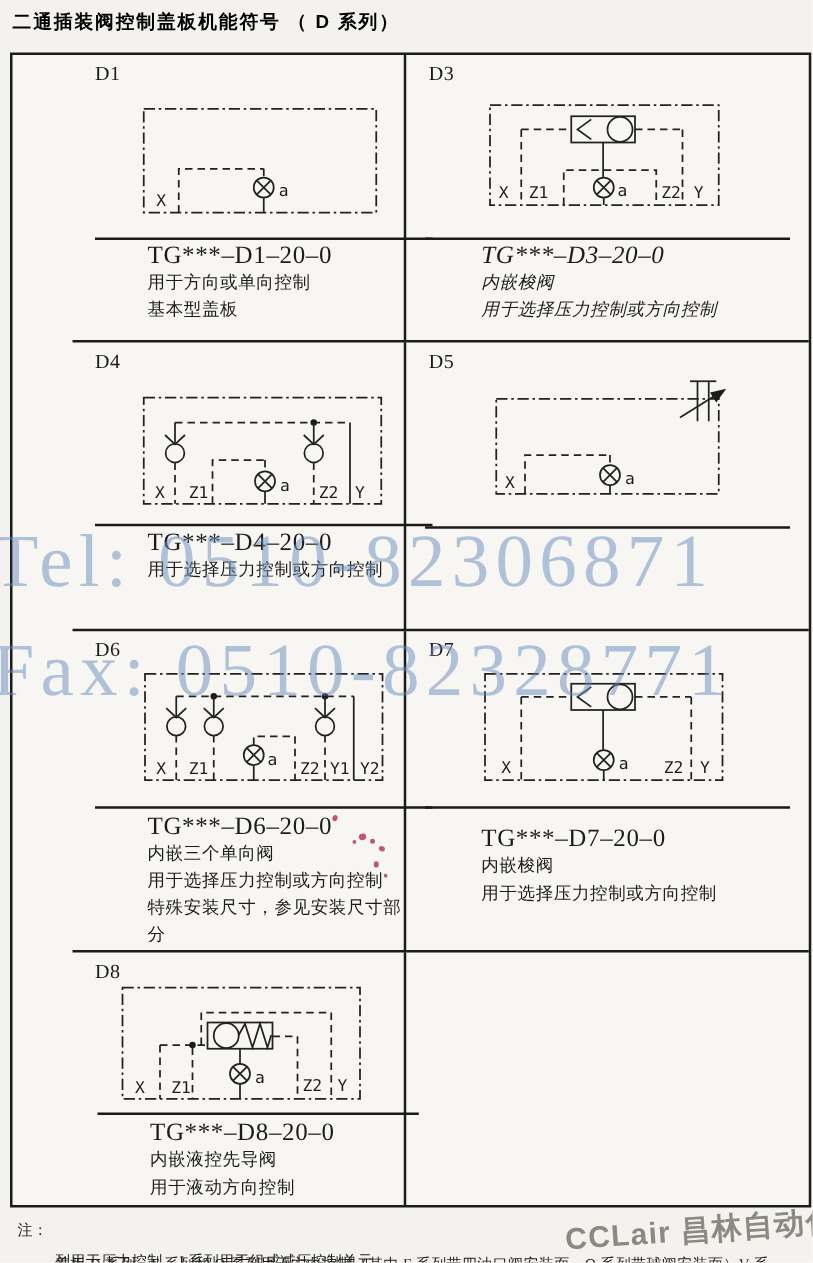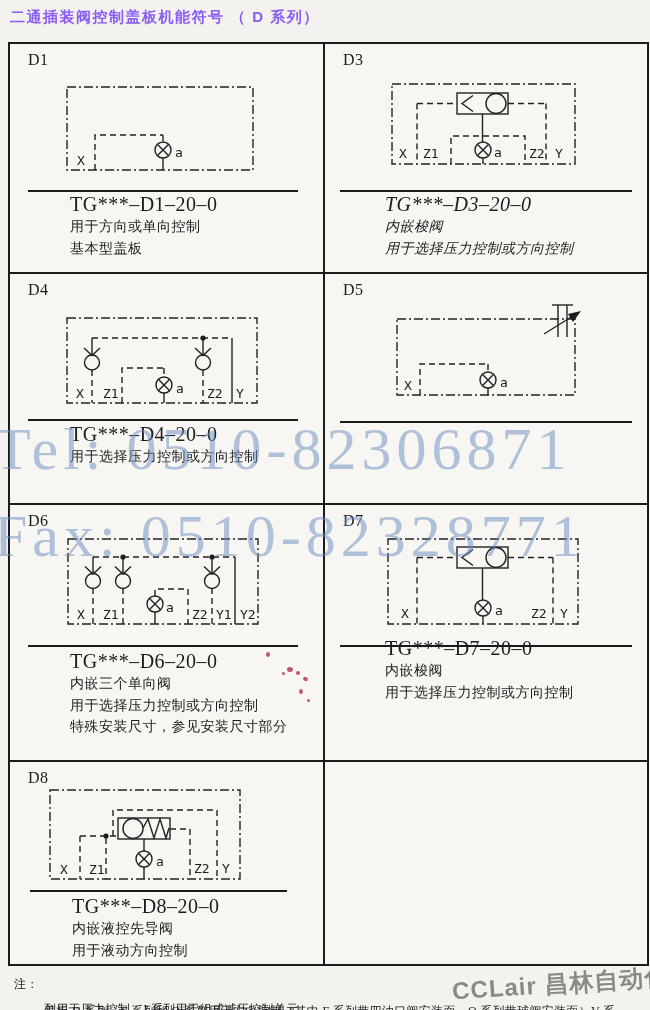--- a/index.html
+++ b/index.html
@@ -1,27 +1,27 @@
 <!DOCTYPE html>
 <html><head>
 <meta charset="utf-8">
 <style>
   html,body{margin:0;padding:0;}
   body{width:650px;height:1010px;overflow:hidden;
        font-family:"Liberation Serif","DejaVu Serif",serif;color:#1c1c1c;}
   #page{position:relative;width:650px;height:1010px;background:#f3f2ee;overflow:hidden;}
 
   .doc-title{position:absolute;left:10px;top:8px;font-size:15px;font-weight:700;
-             letter-spacing:1.5px;font-family:"Liberation Sans","DejaVu Sans",sans-serif;color:#8b5cf6;}
+             letter-spacing:1.5px;font-family:"Liberation Sans","DejaVu Sans",sans-serif;color:#000000;}
 
   .grid{position:absolute;left:8px;top:42px;width:637px;height:920px;
         border:2px solid #1b1b1b;display:grid;background:#f7f6f2;
         grid-template-columns:315px 322px;grid-template-rows:230px 231px 257px 202px;}
   .cell{position:relative;box-sizing:border-box;}
-  .cl{border-right:2px solid #1b1b1b;}
+  .cl{border-right:2px solid #1b1b1b;margin-left:48px;}
   .rb{border-bottom:2px solid #1b1b1b;}
 
   .cell-id{position:absolute;left:18px;top:7px;font-size:16px;letter-spacing:.5px;}
   .diagram{position:absolute;}
   svg{overflow:visible;}
   .dd{fill:none;stroke:#222;stroke-width:1.4;stroke-dasharray:9 3 2 3;}
   .ds{fill:none;stroke:#222;stroke-width:1.4;stroke-dasharray:6 4;}
   .sl{fill:none;stroke:#222;stroke-width:1.4;}
   .msk{fill:#f7f6f2;stroke:#222;stroke-width:1.4;}
   .dot{fill:#1c1c1c;stroke:none;}
@@ -247,21 +247,21 @@
           <line class="sl" x1="92.3" y1="65.3" x2="103.7" y2="76.7"></line>
           <line class="sl" x1="103.7" y1="65.3" x2="92.3" y2="76.7"></line>
         </g>
         <line class="sl" x1="98" y1="79" x2="98" y2="87"></line>
         <text class="pt" x="16" y="81">X</text>
         <text class="pt" x="110" y="78">a</text>
         <text class="pt" x="146" y="81">Z2</text>
         <text class="pt" x="175" y="81">Y</text>
       </svg>
       <div class="sep" style="left:15px;top:140px;width:292px;"></div>
-      <div class="cell-text" style="left:60px;top:133px;">
+      <div class="cell-text" style="left:60px;top:156px;">
         <div class="code">TG***–D7–20–0</div>
         <div class="desc">内嵌梭阀</div>
         <div class="desc">用于选择压力控制或方向控制</div>
       </div>
     </div>
 
     <div class="cell cl">
       <div class="cell-id">D8</div>
       <svg class="diagram" style="left:32px;top:24px;" width="220" height="100" viewBox="0 0 220 100">
         <rect class="dd" x="8" y="4" width="190" height="89"></rect>

